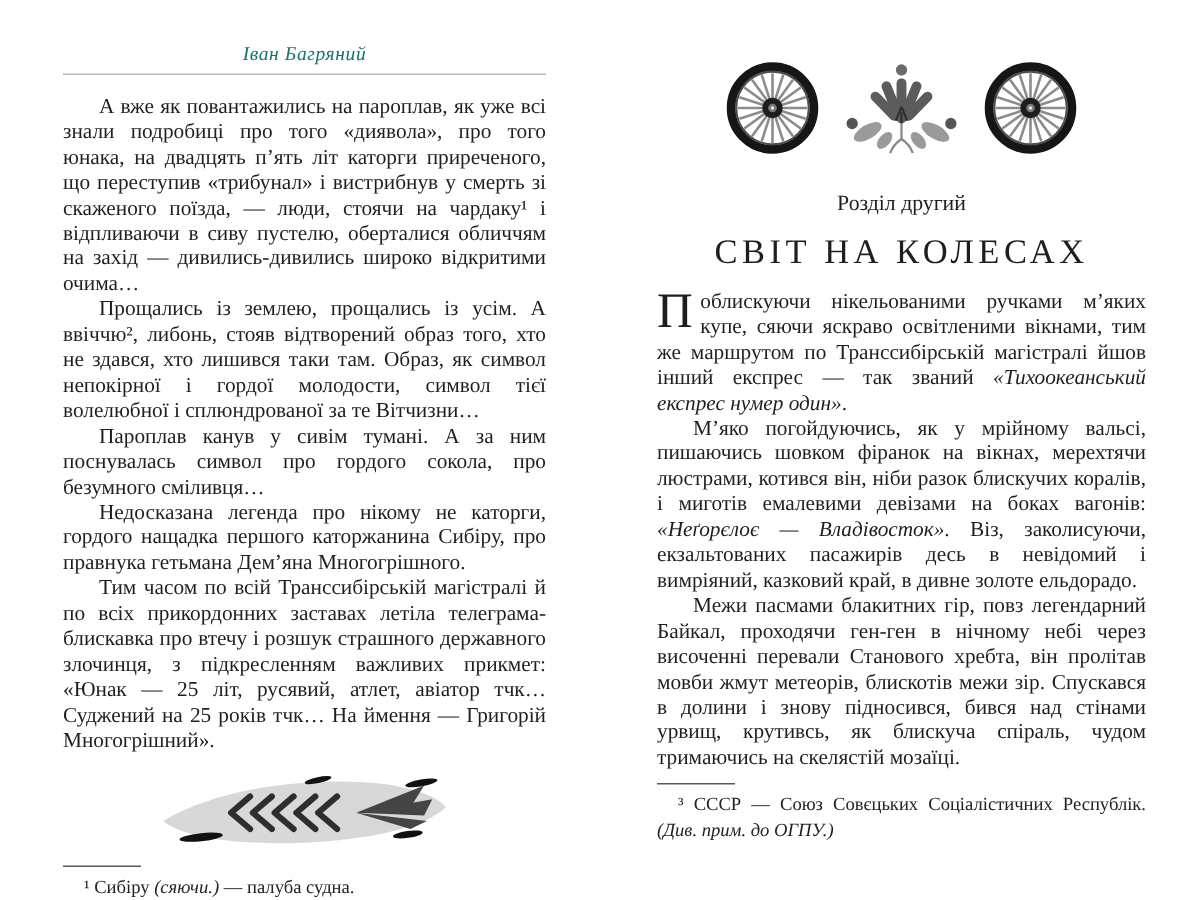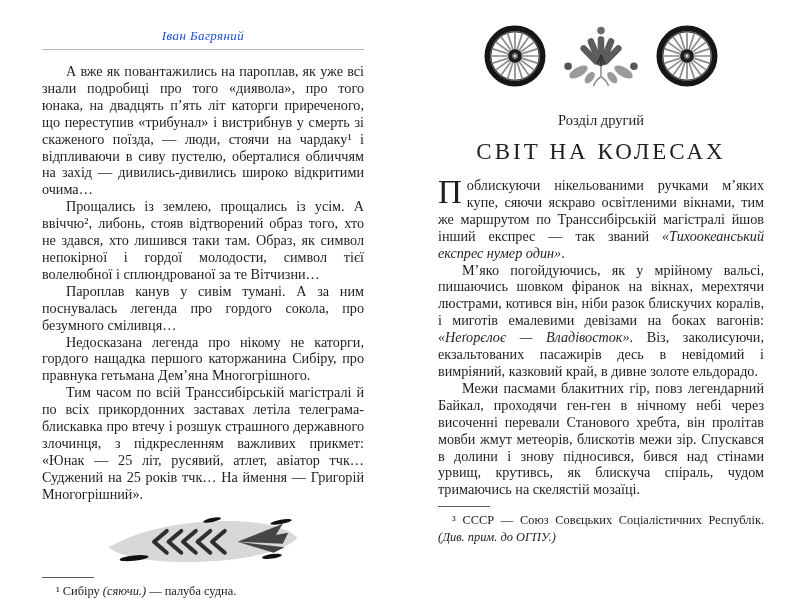--- a/index.html
+++ b/index.html
@@ -1,22 +1,22 @@
 <!DOCTYPE html>
 <html><head>
 <meta charset="utf-8">
 <style>
   html,body{margin:0;padding:0;background:#ffffff;}
   body{width:800px;height:600px;overflow:hidden;font-family:"Liberation Serif",serif;color:#1e1e20;}
   .spread{display:flex;width:800px;height:600px;background:#fff;}
   .page{width:400px;height:600px;box-sizing:border-box;position:relative;overflow:hidden;}
   .page.left{padding:28px 36px 0 42px;}
-  .page.right{padding:16px 36px 0 38px;}
+  .page.right{padding:32px 36px 0 38px;}
 
-  .running-header{text-align:center;font-style:italic;font-size:13px;color:#1d4ed8;letter-spacing:.4px;}
+  .running-header{text-align:center;font-style:italic;font-size:13px;color:#0f766e;letter-spacing:.4px;}
   .header-rule{border:none;border-top:1px solid #b8b8b8;margin:5px 0 13px 0;}
 
   .body-text p{margin:0;text-align:justify;font-size:14.2px;line-height:16.9px;text-indent:24px;color:#1e1e20;}
   .body-text p em{font-style:italic;}
   p.noindent{text-indent:0;}
   .dropcap{float:left;font-size:33px;line-height:28px;padding:1px 5px 0 0;color:#1e1e20;}
 
   .feather-wrap{text-align:center;margin:8px 0 2px 0;height:58px;}
 
   .footnote-rule{width:52px;border:none;border-top:1px solid #5a5a5a;margin:8px 0 5px 0;}
@@ -32,21 +32,21 @@
 <body>
 
 <div class="spread">
 
   <section class="page left">
     <div class="running-header">Іван Багряний</div>
     <hr class="header-rule">
     <div class="body-text">
       <p>А вже як повантажились на пароплав, як уже всі знали подробиці про того «диявола», про того юнака, на двадцять п’ять літ каторги приреченого, що переступив «трибунал» і вистрибнув у смерть зі скаженого поїзда, — люди, стоячи на чардаку¹ і відпливаючи в сиву пустелю, оберталися обличчям на захід — дивились-дивились широко відкритими очима…</p>
       <p>Прощались із землею, прощались із усім. А ввіччю², либонь, стояв відтворений образ того, хто не здався, хто лишився таки там. Образ, як символ непокірної і гордої молодости, символ тієї волелюбної і сплюндрованої за те Вітчизни…</p>
-      <p>Пароплав канув у сивім тумані. А за ним поснувалась легенда про гордого сокола, про безумного сміливця…</p>
+      <p>Пароплав канув у сивім тумані. А за ним поснувалась символ про гордого сокола, про безумного сміливця…</p>
       <p>Недосказана легенда про нікому не каторги, гордого нащадка першого каторжанина Сибіру, про правнука гетьмана Дем’яна Многогрішного.</p>
       <p>Тим часом по всій Транссибірській магістралі й по всіх прикордонних заставах летіла телеграма-блискавка про втечу і розшук страшного державного злочинця, з підкресленням важливих прикмет: «Юнак — 25 літ, русявий, атлет, авіатор тчк… Суджений на 25 років тчк… На ймення — Григорій Многогрішний».</p>
     </div>
 
     <div class="feather-wrap">
       <svg width="212" height="58" viewBox="0 0 220 64">
         <path d="M6 40 C50 14 120 7 170 13 C196 17 210 24 214 30 C200 44 160 54 110 56 C60 58 20 52 6 40 Z" fill="#d8d8d8"></path>
         <g fill="#454545">
           <path d="M148 34 L198 14 L188 30 Z"></path>
           <path d="M148 34 L204 24 L198 36 Z"></path>

